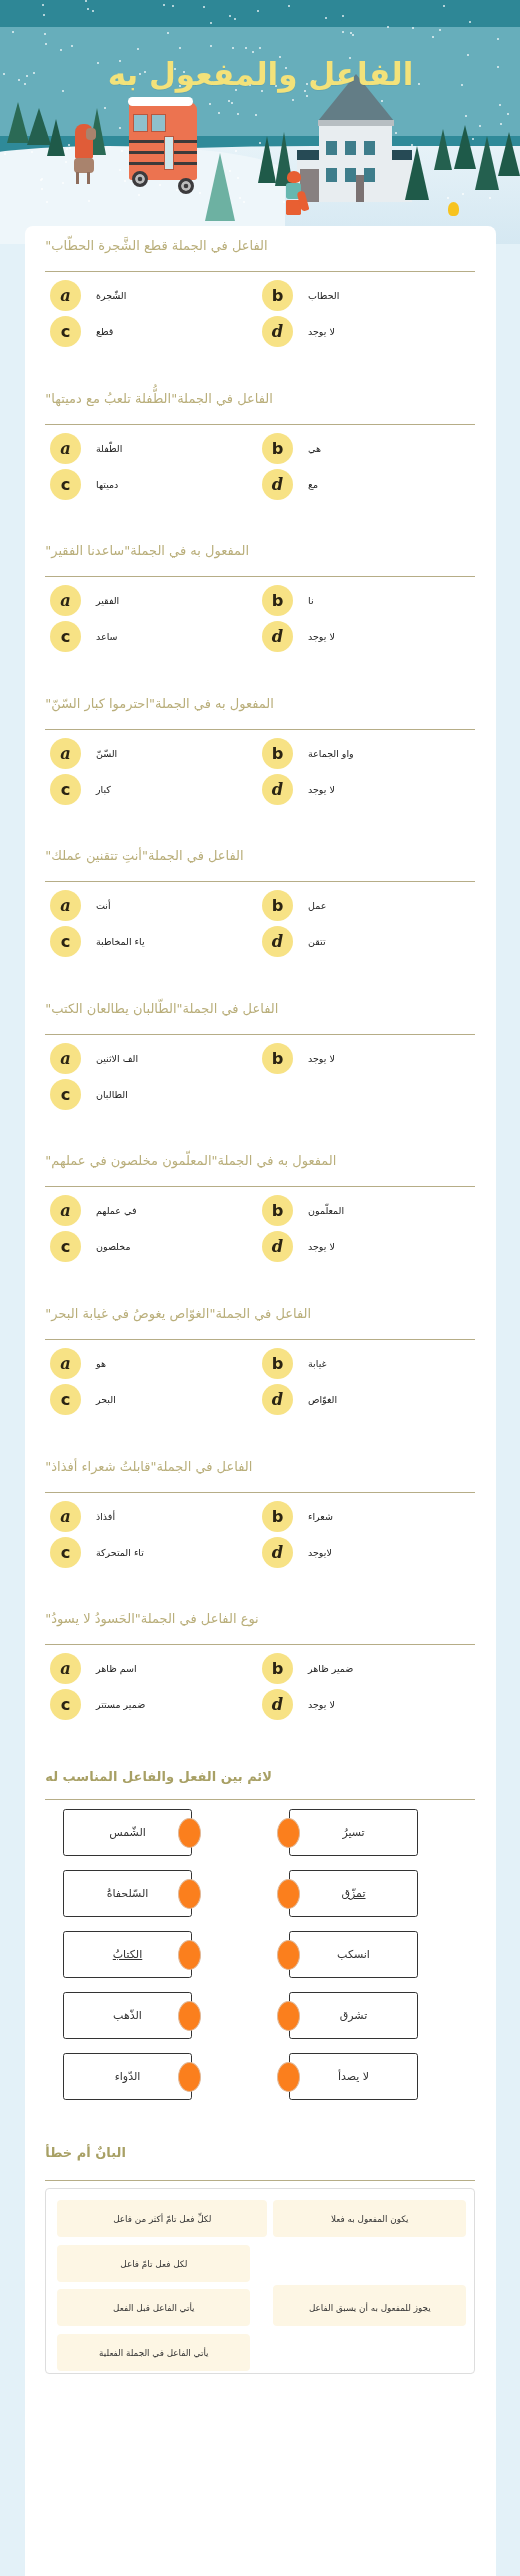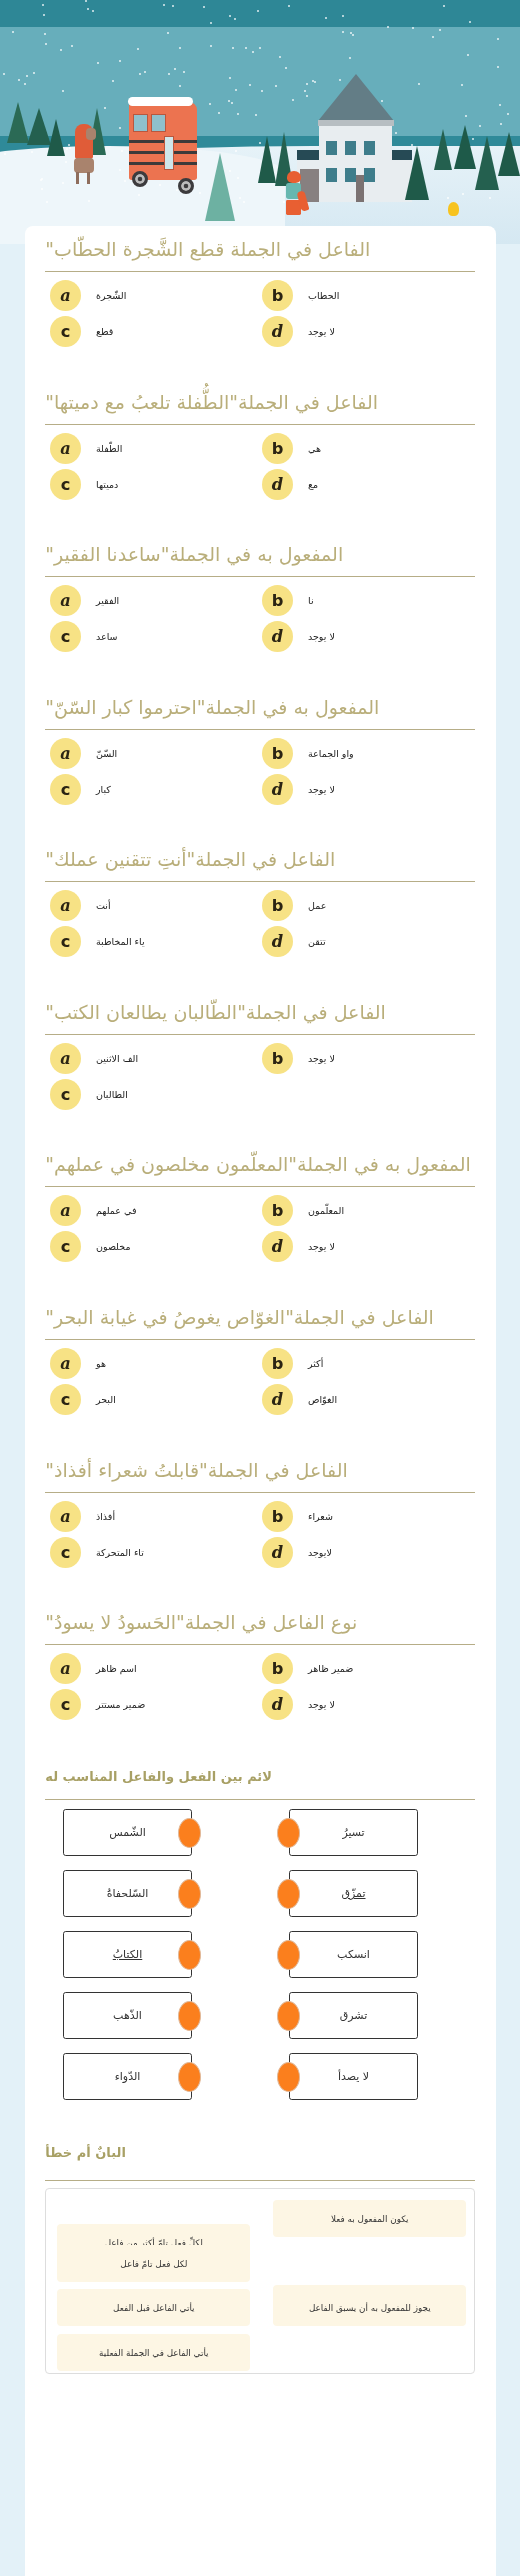--- a/index.html
+++ b/index.html
@@ -58,21 +58,21 @@
 
   
   .card {
     position:absolute; left:25px; top:226px; width:471px; height:2350px;
     background:#fff; border-radius:8.1px 8.1px 0 0;
   }
   .q { position:absolute; left:0; width:471px; }
   .q-title {
     position:absolute; left:20.3px; top:12.2px; right:20.3px;
     font-family: "DejaVu Sans", sans-serif;
-    font-size: 19px; color:#b9ae7a; direction: rtl; text-align: left;
+    font-size: 13px; color:#b9ae7a; direction: rtl; text-align: left;
     white-space: nowrap;
   }
   .q-rule { position:absolute; left:20.3px; width:430px; height:0.7px; background:#b6ad87; }
   .opt { position:absolute; height:31px; display:flex; align-items:center; cursor:pointer; }
   .opt .circ {
     width:31px; height:31px; border-radius:50%; background:#f7e285;
     display:flex; align-items:center; justify-content:center;
     font-family:"DejaVu Serif", serif; font-weight:bold; font-size:16.3px; color:#2b2413; font-style: italic;
   }
   .opt .circ.upright { font-style: normal; font-family: "DejaVu Sans", sans-serif; }
@@ -309,20 +309,21 @@
 
   <div class="fox">
     <div style="position:absolute;left:4.1px;top:0;width:13.6px;height:12.2px;background:#e85f32;border-radius:50% 50% 40% 40%;"></div>
     <div style="position:absolute;left:2.7px;top:12.2px;width:15px;height:16.3px;background:#66b7b0;border-radius:2.7px;"></div>
     <div style="position:absolute;left:2.7px;top:28.5px;width:15px;height:15px;background:#e85f32;border-radius:1.4px;"></div>
     <div style="position:absolute;left:16.3px;top:20.3px;width:8.1px;height:20.3px;background:#e85f32;border-radius:6.8px 6.8px 2.7px 6.8px;transform:rotate(-15deg);"></div>
   </div>
 
   <div class="beehive"></div>
 
+  <h1 class="title">الفاعل والمفعول به</h1>
 </div>
 
 <div class="card">
 
   <div id="questions">
       <div class="q" style="top: 0px; height: 149px;">
         <div class="q-title">الفاعل في الجملة قطع الشَّجرة الحطّاب"</div>
         <div class="q-rule" style="top: 45px;"></div>
         <div class="opt" style="left: 25px; top: 54px;">
           <span class="circ">a</span>
@@ -459,21 +460,21 @@
       </div>
       <div class="q" style="top: 1068px; height: 149px;">
         <div class="q-title">الفاعل في الجملة"الغوّاص يغوصُ في غيابة البحر"</div>
         <div class="q-rule" style="top: 45px;"></div>
         <div class="opt" style="left: 25px; top: 54px;">
           <span class="circ">a</span>
           <span class="lbl">هو</span>
         </div>
         <div class="opt" style="left: 237px; top: 54px;">
           <span class="circ upright">b</span>
-          <span class="lbl">أكثر</span>
+          <span class="lbl">غيابة</span>
         </div>
         <div class="opt" style="left: 25px; top: 90px;">
           <span class="circ upright">c</span>
           <span class="lbl">البحر</span>
         </div>
         <div class="opt" style="left: 237px; top: 90px;">
           <span class="circ">d</span>
           <span class="lbl">الغوّاص</span>
         </div>
       </div>
@@ -545,21 +546,21 @@
         <div class="mdot" style="left: 252px; top: 307px;"></div>
       </div>
   </div>
 
   <div style="position:absolute;left:0;top:1905px;width:471px;height:448px;">
     <div class="sec-title" style="top:13.6px;">البانٌ أم خطأ</div>
     <div class="q-rule" style="top:49px;"></div>
     <div class="tf-wrap" style="top:57px;">
       <div id="tf-items">
           <div class="tf-item" style="top: 11px; left: 227px; width: 193px;">يكون المفعول به فعلا</div>
-          <div class="tf-item" style="top: 11px; left: 11px; width: 193px; margin-top: 24px;">لكلِّ فعل تامّ أكثر من فاعل</div>
+          <div class="tf-item" style="top: 11px; left: 11px; width: 210px;">لكلِّ فعل تامّ أكثر من فاعل</div>
           <div class="tf-item" style="top: 56px; left: 227px; width: 193px; margin-top: 40px;">يكون الفاعل اسما</div>
           <div class="tf-item" style="top: 56px; left: 11px; width: 193px;">لكل فعل تامّ فاعل</div>
           <div class="tf-item" style="top: 100px; left: 227px; width: 193px;">يجوز  للمفعول به أن يسبق الفاعل</div>
           <div class="tf-item" style="top: 100px; left: 11px; width: 193px;">يأتي الفاعل قبل الفعل</div>
           <div class="tf-item" style="top: 145px; left: 11px; width: 193px;">يأتي الفاعل في الجملة الفعلية</div>
         </div>
     </div>
 
   </div>
 </div>

